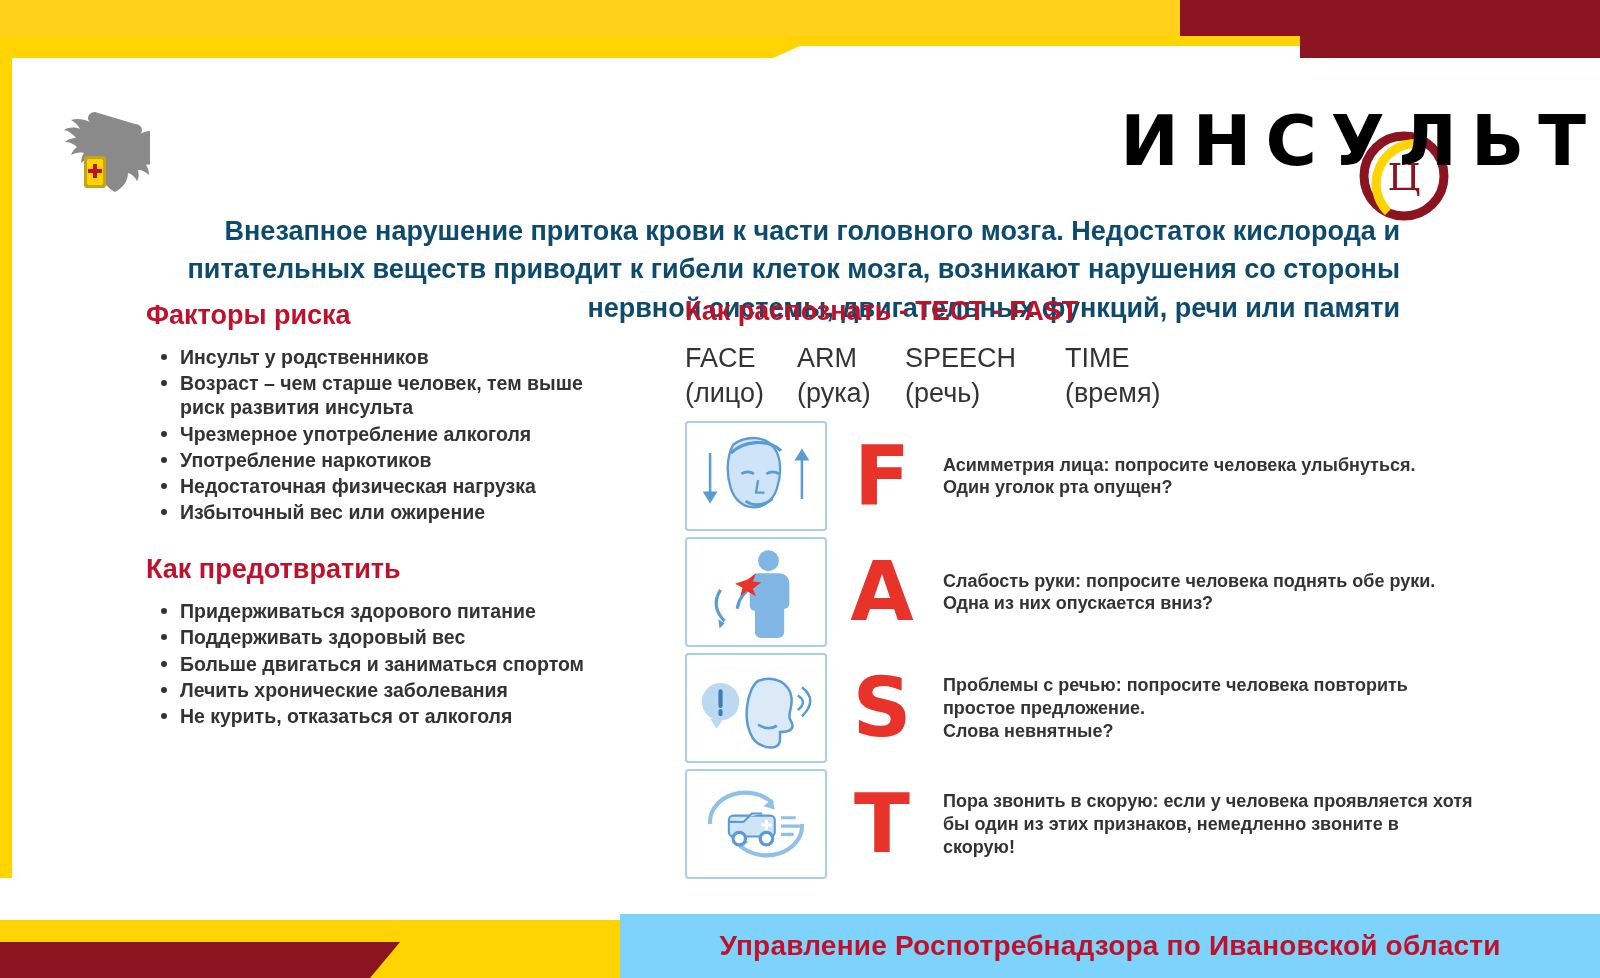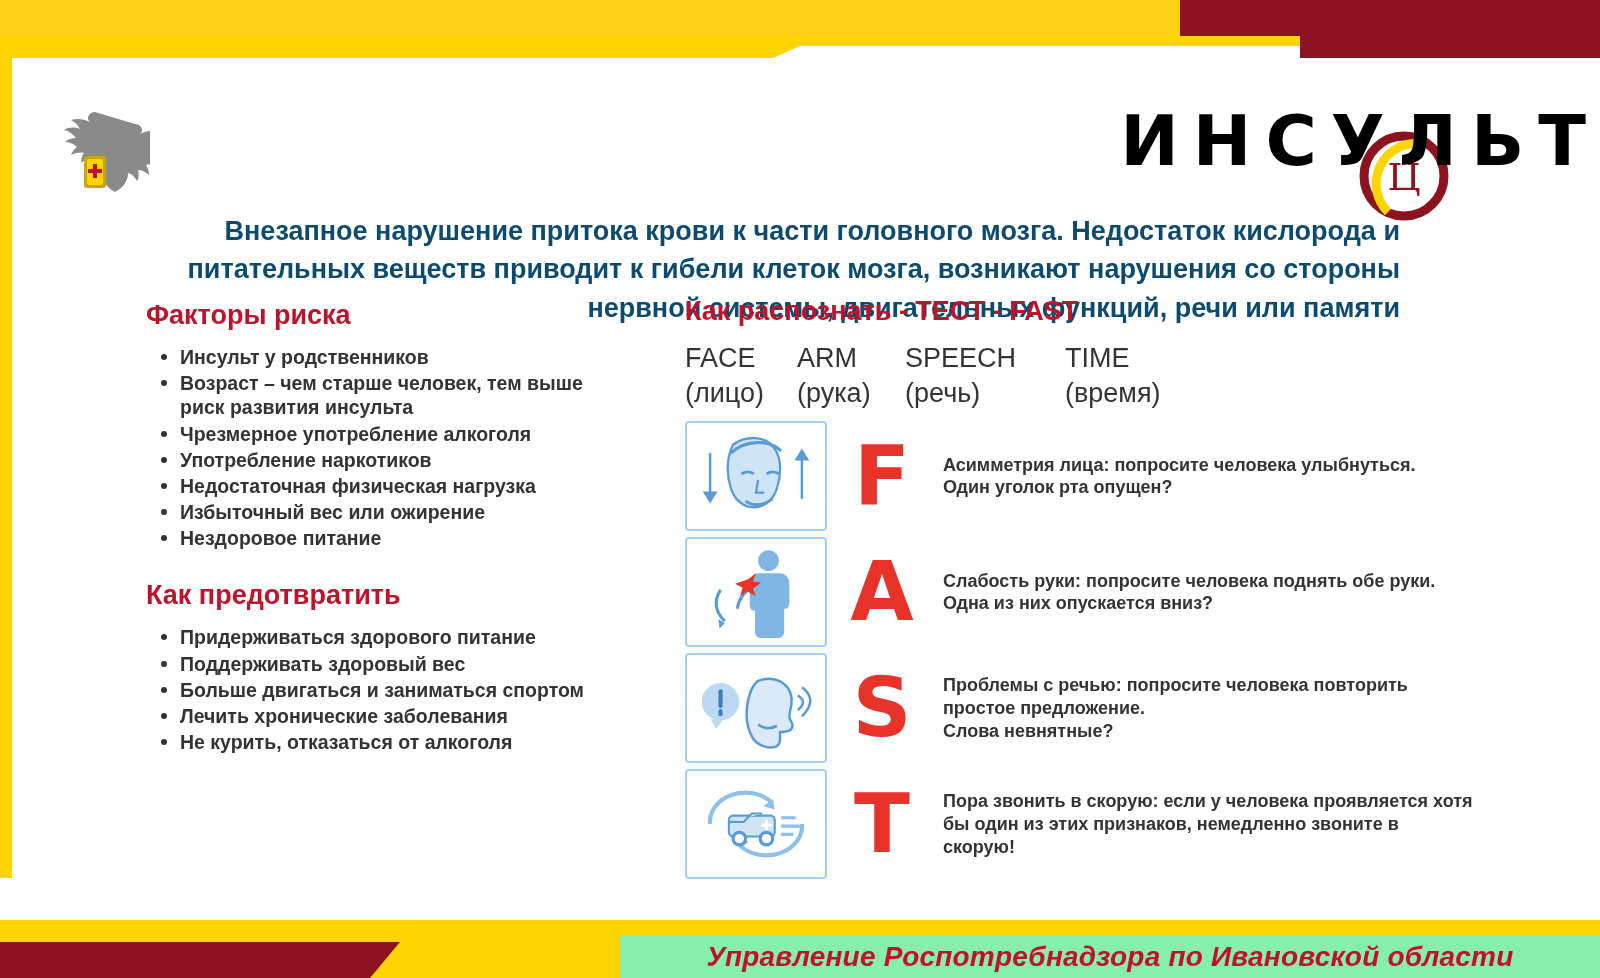--- a/index.html
+++ b/index.html
@@ -53,23 +53,23 @@
     position:absolute;left:0;bottom:0;width:400px;height:58px;
     background:#8c1320;
     clip-path:polygon(0 22px, 400px 22px, 370px 58px, 0 58px);
   }
   .bottom-white{
     position:absolute;left:0;bottom:58px;width:1600px;height:42px;
     background:#ffffff;
     clip-path:polygon(0 0, 1600px 0, 1600px 24px, 720px 24px, 680px 42px, 0 42px);
   }
   .footer-bar{
-    position:absolute;left:620px;bottom:0;width:980px;height:42px;
-    background:#86efac;
-    display:flex;align-items:center;justify-content:center;font-style:italic;
+    position:absolute;left:620px;bottom:0;width:980px;height:64px;
+    background:#7dd3fc;
+    display:flex;align-items:center;justify-content:center;
   }
   .footer-text{
     color:#c0102a;font-size:28px;font-weight:bold;letter-spacing:.2px;
     white-space:nowrap;
   }
 
   
   .emblem{
     position:absolute;left:40px;top:100px;width:110px;height:110px;
   }
@@ -213,21 +213,20 @@
 
   <div class="col-left">
     <h2 class="sec">Факторы риска</h2>
     <ul class="bullets">
       <li>Инсульт у родственников</li>
       <li>Возраст – чем старше человек, тем выше риск развития инсульта</li>
       <li>Чрезмерное употребление алкоголя</li>
       <li>Употребление наркотиков</li>
       <li>Недостаточная физическая нагрузка</li>
       <li>Избыточный вес или ожирение</li>
-      <li>Нездоровое питание</li>
     </ul>
 
     <h2 class="sec second">Как предотвратить</h2>
     <ul class="bullets">
       <li>Придерживаться здорового питание</li>
       <li>Поддерживать здоровый вес</li>
       <li>Больше двигаться и заниматься спортом</li>
       <li>Лечить хронические заболевания</li>
       <li>Не курить, отказаться от алкоголя</li>
     </ul>

